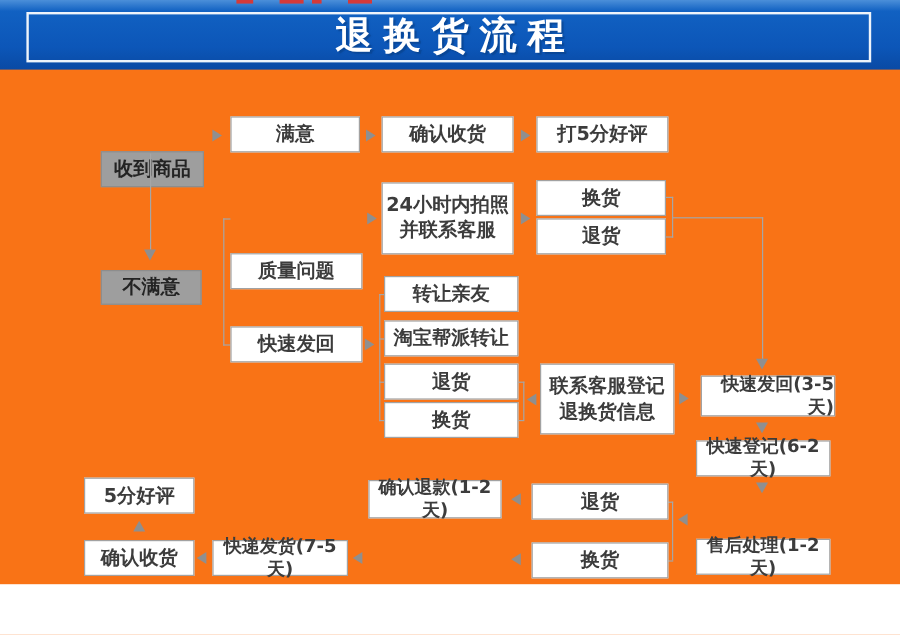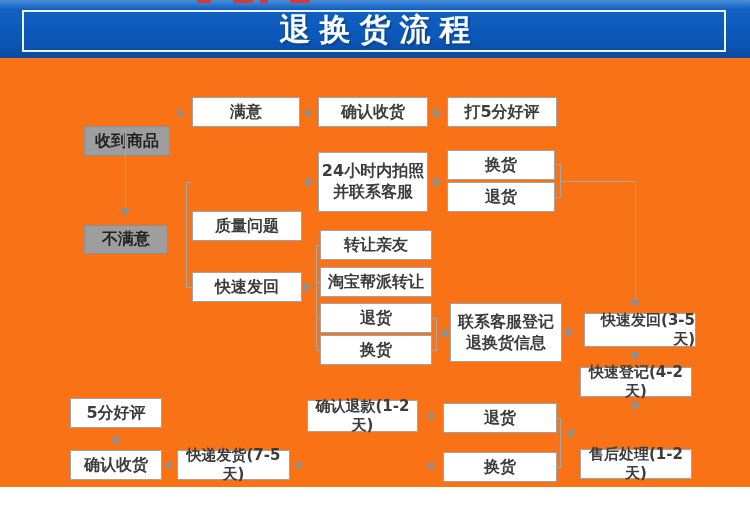--- a/index.html
+++ b/index.html
@@ -96,21 +96,21 @@
   <div class="hline" style="left:432px;top:318px;width:5px;"></div>
   <div class="hline" style="left:432px;top:350px;width:5px;"></div>
   <div class="arr l" style="left:439px;top:328px;"></div>
 
   <div class="box" style="left:450px;top:303px;width:112px;height:59px;">联系客服登记
 退换货信息</div>
   <div class="arr r" style="left:566px;top:327px;"></div>
 
   <div class="box small" style="left:584px;top:313px;width:112px;height:34px;text-align:right;">快速发回(3-5天)</div>
   <div class="arr d" style="left:630px;top:352px;"></div>
-  <div class="box small" style="left:580px;top:367px;width:112px;height:30px;">快速登记(4-2天)</div>
+  <div class="box small" style="left:580px;top:367px;width:112px;height:30px;">快速登记(6-2天)</div>
   <div class="arr d" style="left:630px;top:402px;"></div>
   <div class="box small" style="left:580px;top:417px;width:112px;height:30px;margin-top:32px;">售后处理(1-2天)</div>
   <div class="arr l" style="left:565px;top:428px;"></div>
 
   <div class="vline" style="left:560px;top:418px;height:49px;"></div>
   <div class="hline" style="left:556px;top:418px;width:5px;"></div>
   <div class="hline" style="left:556px;top:467px;width:5px;"></div>
 
   <div class="box" style="left:443px;top:403px;width:114px;height:30px;">退货</div>
   <div class="arr l" style="left:426px;top:411px;"></div>

